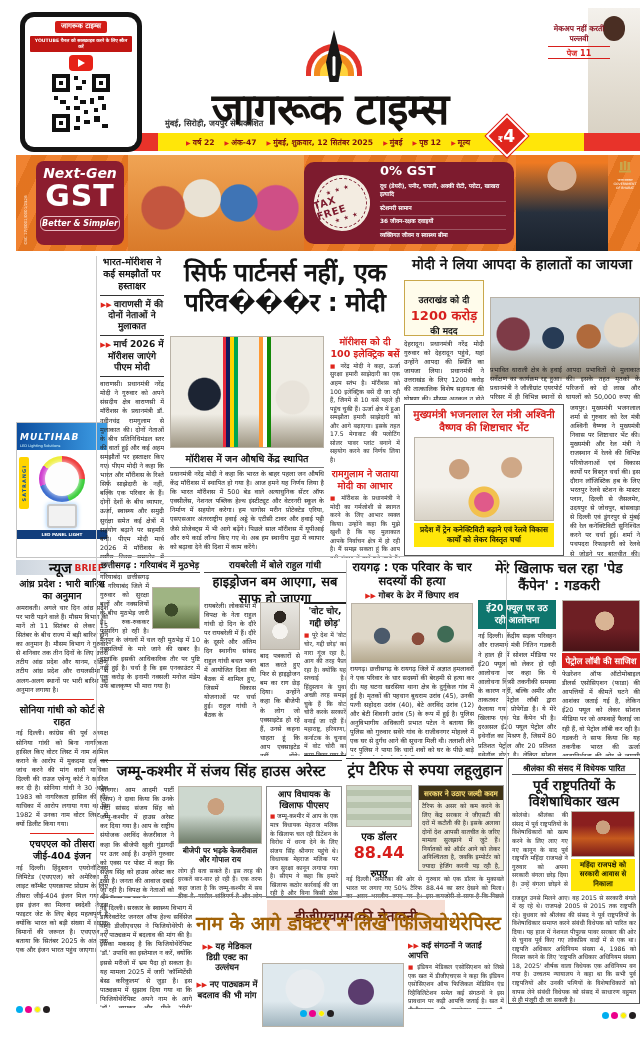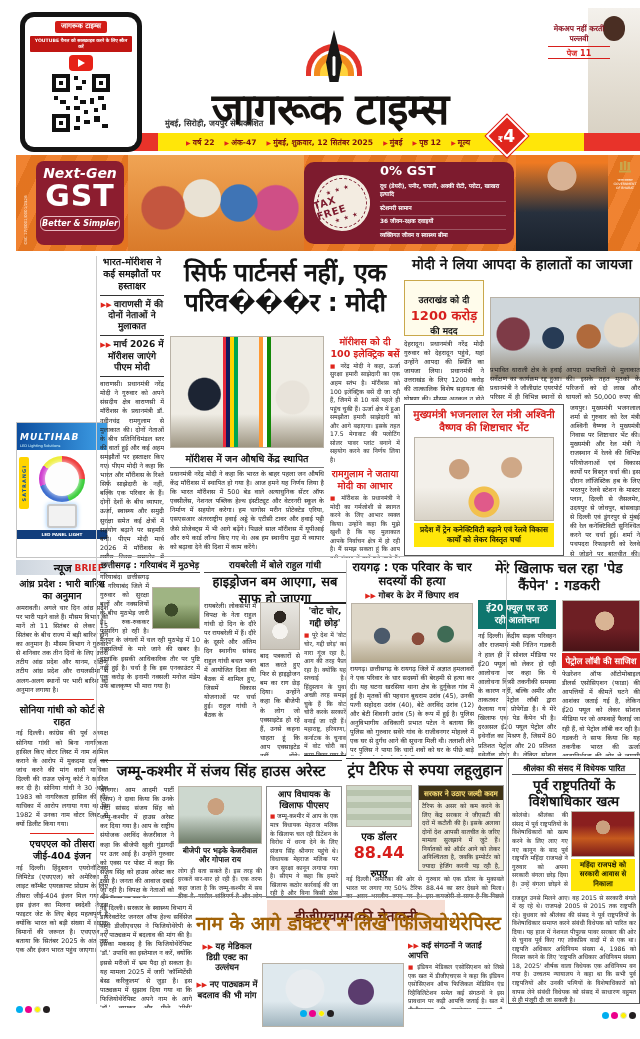--- a/index.html
+++ b/index.html
@@ -265,21 +265,21 @@
   </div>
 
   <div class="abs boxed" style="left:404px;top:404px;width:160px;height:152px;padding:3px;">
     <div class="hl-red center" style="font-size:10.5px;line-height:1.25;">मुख्यमंत्री भजनलाल रेल मंत्री अश्विनी वैष्णव की शिष्टाचार भेंट</div>
     <div class="photo ph-cm" style="width:140px;height:84px;margin:3px auto 2px;"></div>
     <div class="ybox" style="margin:0 6px;">प्रदेश में ट्रेन कनेक्टिविटी बढ़ाने एवं रेलवे विकास कार्यों को लेकर विस्तृत चर्चा</div>
   </div>
   <div class="abs clip body-txt jt" style="left:570px;top:404px;width:70px;height:152px;">जयपुर। मुख्यमंत्री भजनलाल शर्मा से गुरुवार को रेल मंत्री अश्विनी वैष्णव ने मुख्यमंत्री निवास पर शिष्टाचार भेंट की। मुख्यमंत्री और रेल मंत्री ने राजस्थान में रेलवे की विभिन्न परियोजनाओं एवं विकास कार्यों पर विस्तृत चर्चा की। इस दौरान लॉजिस्टिक हब के लिए भरतपुर रेलवे स्टेशन के मास्टर प्लान, दिल्ली से जैसलमेर, उदयपुर से जोधपुर, बांसवाड़ा से दिल्ली एवं डूंगरपुर से मुंबई की रेल कनेक्टिविटी सुनिश्चित करने पर चर्चा हुई। शर्मा ने पचपदरा रिफाइनरी को रेलवे से जोड़ने पर बातचीत की। मुख्यमंत्री ने प्रदेश में रेलवे ओवरब्रिज कार्यों में गति लाने के संबंध में चर्चा की।</div>
 
   <div class="abs" style="left:16px;top:560px;width:92px;height:15px;background:linear-gradient(90deg,#cdd5de,#f2f4f7);display:flex;align-items:center;justify-content:flex-end;gap:3px;padding-right:4px;">
-    <span class="b" style="font-size:11px;">न्यूज</span>
+    <span class="b" style="font-size:14px;">न्यूज</span>
     <span class="b red" style="font-size:9px;">BRIEF</span>
   </div>
   <div class="abs clip" style="left:16px;top:578px;width:92px;height:424px;">
     <div class="kicker center" style="font-size:9.5px;">आंध्र प्रदेश : भारी बारिश का अनुमान</div>
     <div class="body-txt jt" style="margin-top:2px;">अमरावती। अगले चार दिन आंध्र प्रदेश पर भारी पड़ने वाले हैं। मौसम विभाग की मानें तो 11 सितंबर से लेकर 15 सितंबर के बीच राज्य में बड़ी बारिश होने का अनुमान है। मौसम विभाग ने गुरुवार से शनिवार तक तीन दिनों के लिए उत्तरी तटीय आंध्र प्रदेश और यानम, दक्षिण तटीय आंध्र प्रदेश और रायलसीमा में अलग-अलग स्थानों पर भारी बारिश का अनुमान लगाया है।</div>
     <div class="brief-sep"></div>
     <div class="kicker center" style="font-size:9.5px;">सोनिया गांधी को कोर्ट से राहत</div>
     <div class="body-txt jt" style="margin-top:2px;">नई दिल्ली। कांग्रेस की पूर्व अध्यक्ष सोनिया गांधी को बिना नागरिकता हासिल किए वोटर लिस्ट में नाम शामिल कराने के आरोप में मुकदमा दर्ज कर जांच करने की मांग वाली याचिका दिल्ली की राउज एवेन्यू कोर्ट ने खारिज कर दी है। सोनिया गांधी ने 30 अप्रैल 1983 को नागरिकता हासिल की थी। याचिका में आरोप लगाया गया था कि 1982 में उनका नाम वोटर लिस्ट से क्यों डिलीट किया गया।</div>
     <div class="brief-sep"></div>
     <div class="kicker center" style="font-size:9.5px;">एचएएल को तीसरा जीई-404 इंजन</div>

